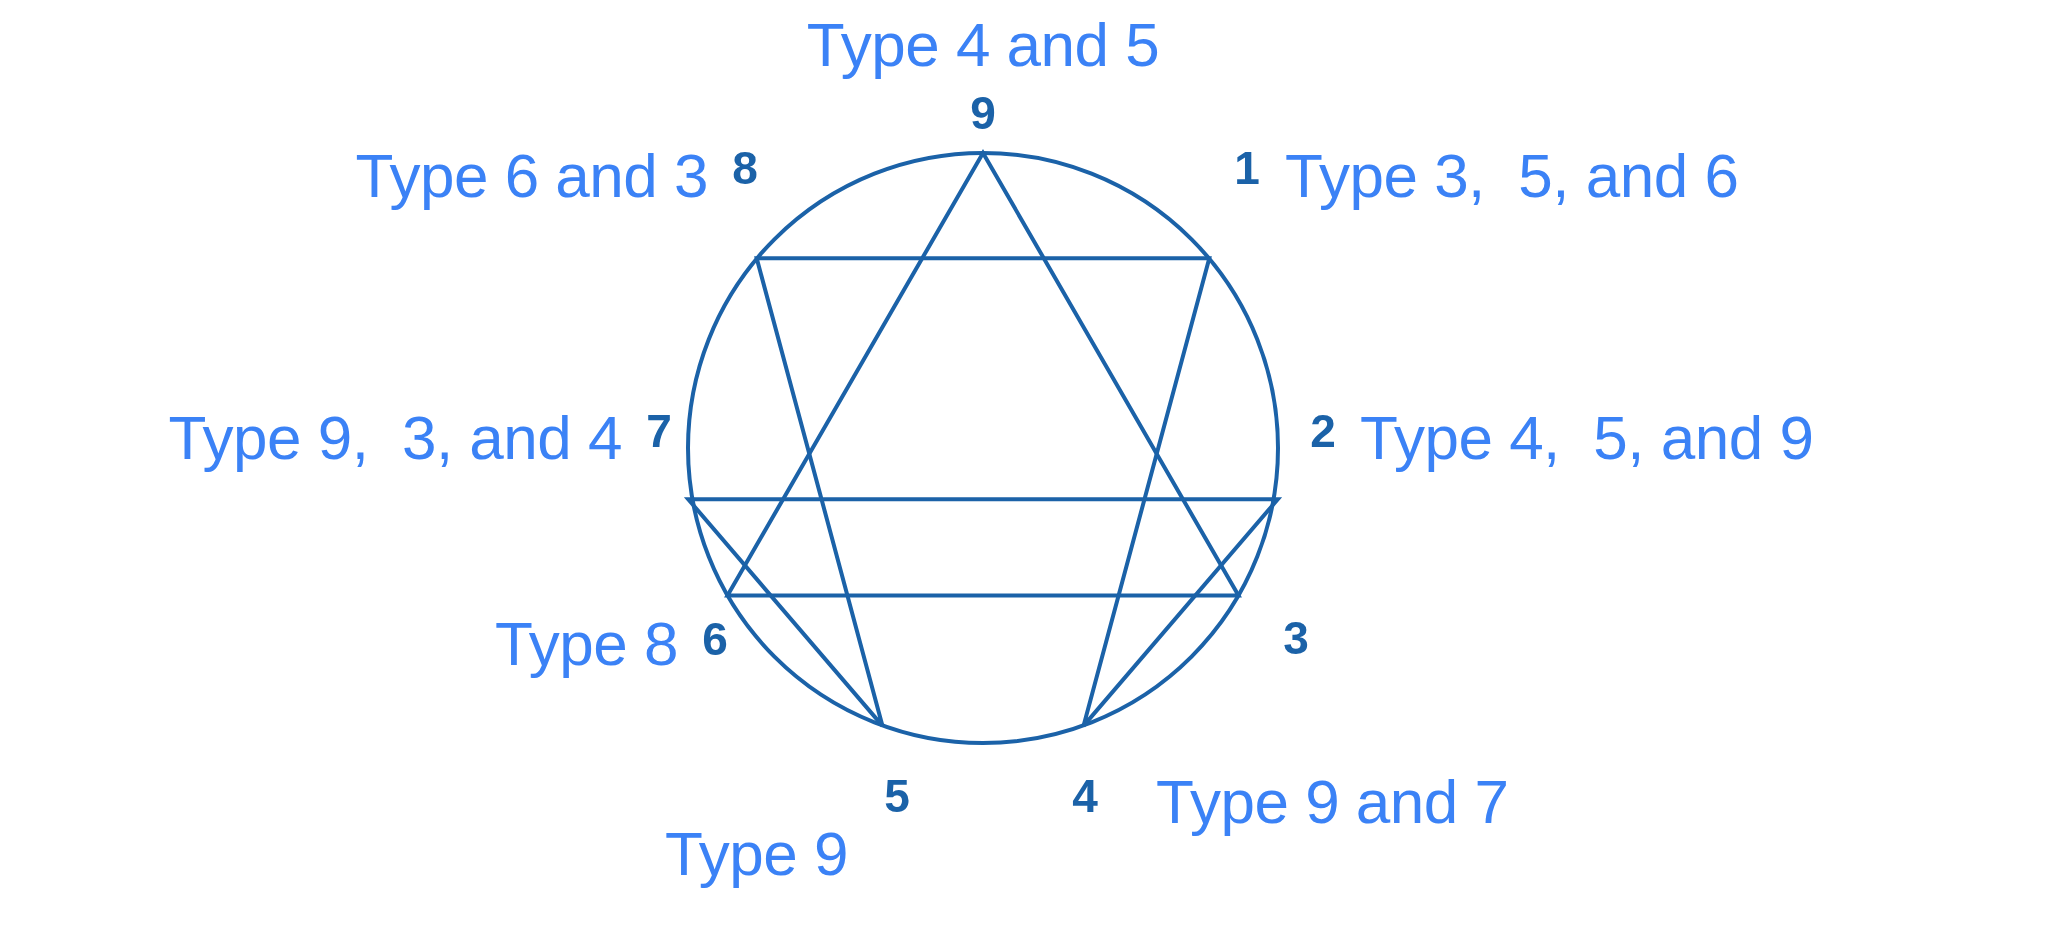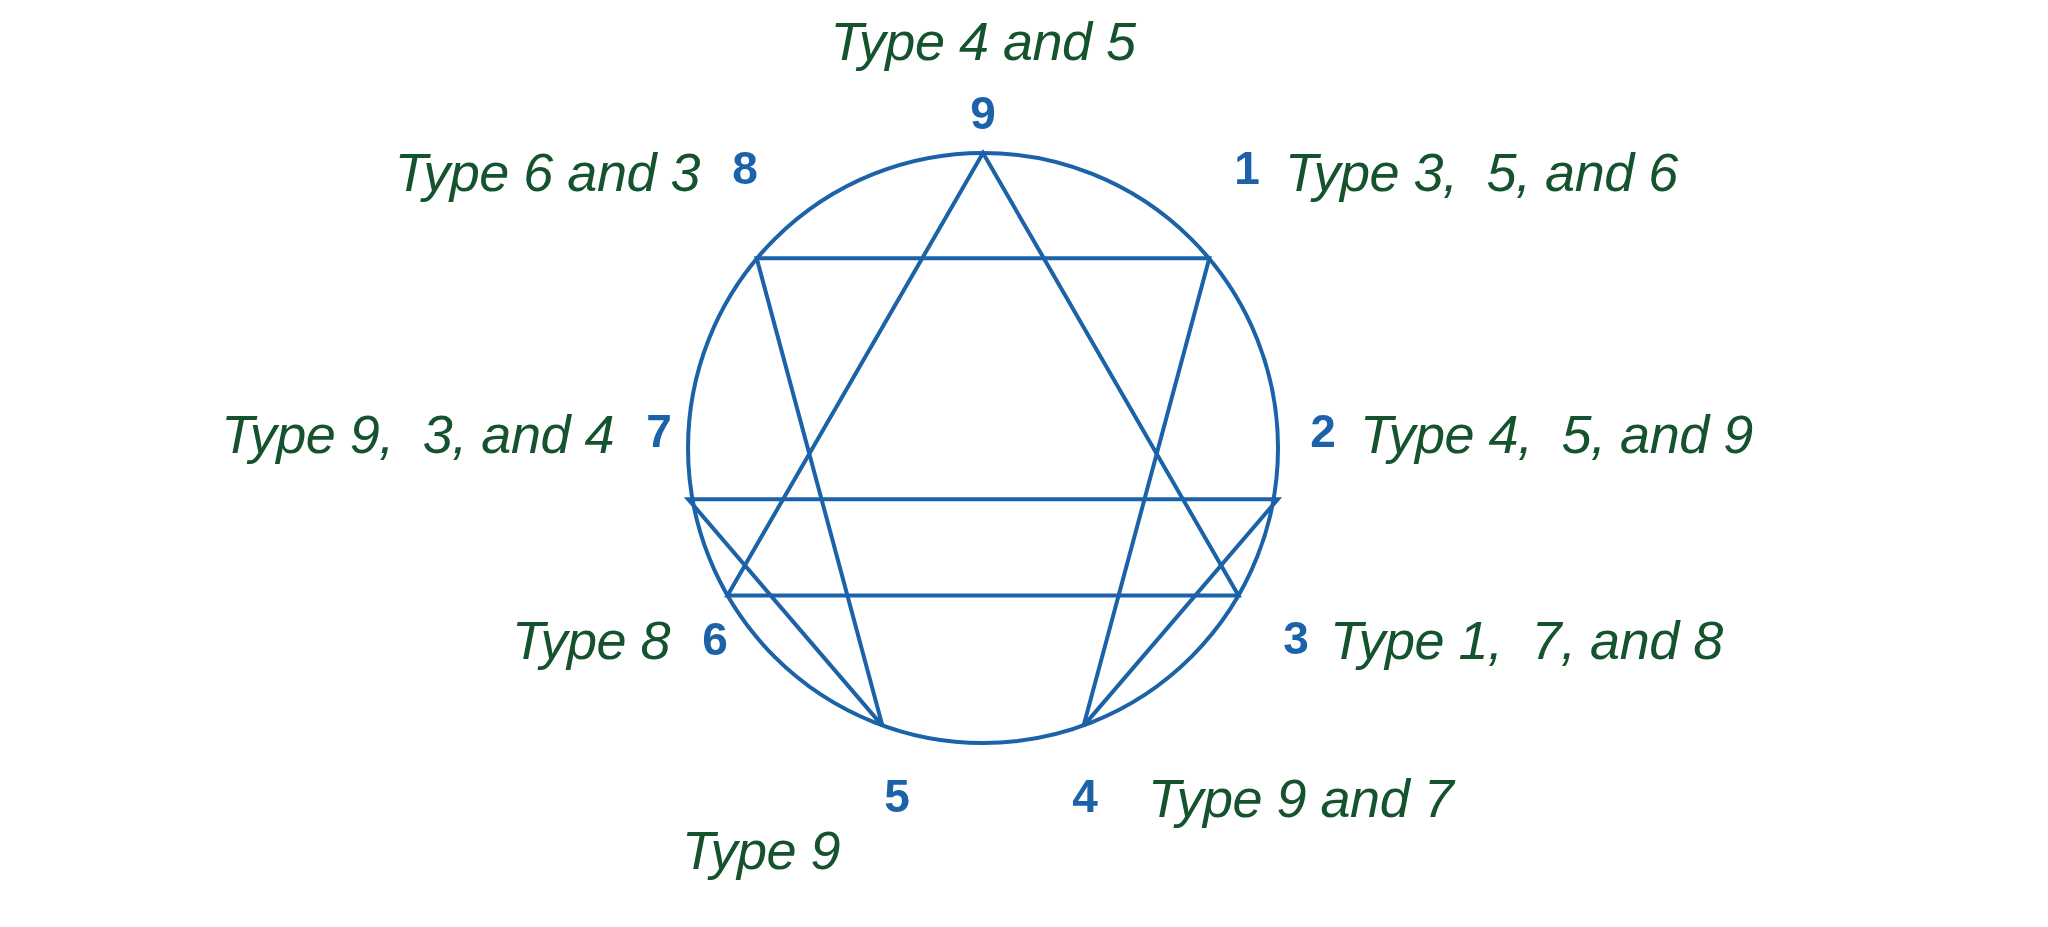--- a/index.html
+++ b/index.html
@@ -23,31 +23,30 @@
     position: absolute;
     left: 0;
     top: 0;
     width: 2048px;
     height: 927px;
   }
 
   
   .type-label {
     position: absolute;
-    color: #14532d;
+    color: #3b82f6;
     font-family: "Liberation Sans", sans-serif;
-    font-size: 54px;
+    font-size: 62px;
     font-weight: 400;
     letter-spacing: -0.5px;
     white-space: pre;
     line-height: 1;
-    font-style: italic;
   }
   .type-label.right  { text-align: center; }
-  .type-label.left   { text-align: right; }
+  .type-label.left   { text-align: right; padding-left: 8px; }
   .type-label.center { text-align: center; }
 
   
   .point-number {
     position: absolute;
     color: #1b62a8;
     font-family: "Liberation Sans", sans-serif;
     font-size: 46px;
     font-weight: 700;
     line-height: 1;
@@ -88,21 +87,20 @@
   <div class="point-number" style="left:636px; top:408px; width:46px;">7</div>
 
   <div class="point-number" style="left:722px; top:145px; width:46px;">8</div>
 
   <div class="type-label center" style="left:633px; top:14px; width:700px;">Type 4 and 5</div>
 
   <div class="type-label right" style="left:1285px; top:145px;">Type 3,  5, and 6</div>
 
   <div class="type-label right" style="left:1360px; top:407px;">Type 4,  5, and 9</div>
 
-  <div class="type-label right" style="left:1330px; top:613px;">Type 1,  7, and 8</div>
 
   <div class="type-label left" style="left:1148px; top:771px; width:640px; text-align:left;">Type 9 and 7</div>
 
   <div class="type-label left" style="left:140px; top:797px; width:700px;margin-top:26px;">Type 9</div>
 
   <div class="type-label left" style="left:0px; top:613px; width:662px;margin-left:8px;">Type 8</div>
 
   <div class="type-label left" style="left:0px; top:407px; width:614px;">Type 9,  3, and 4</div>
 
   <div class="type-label left" style="left:0px; top:145px; width:700px;">Type 6 and 3</div>

